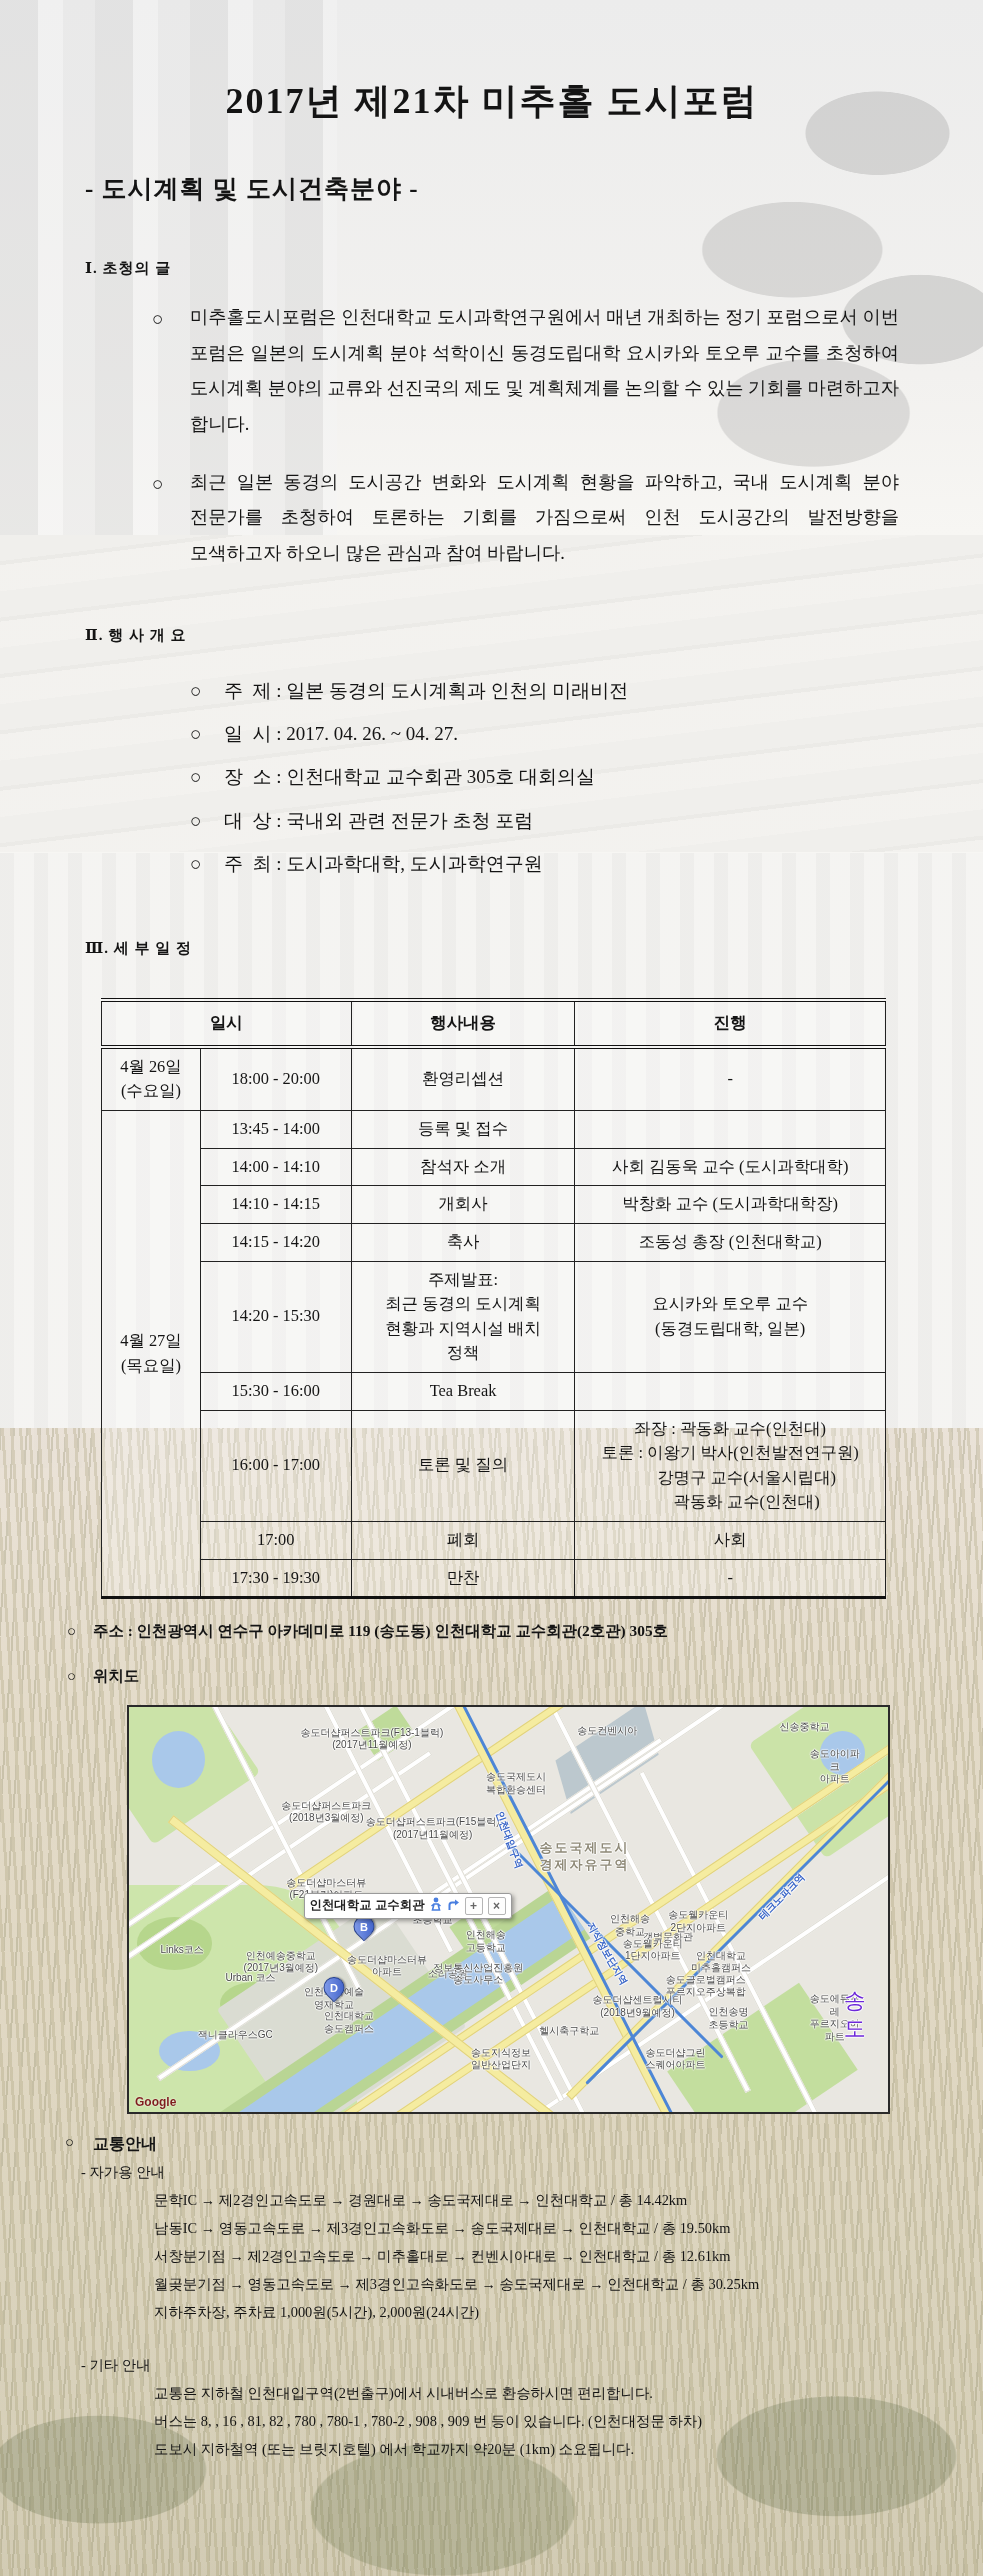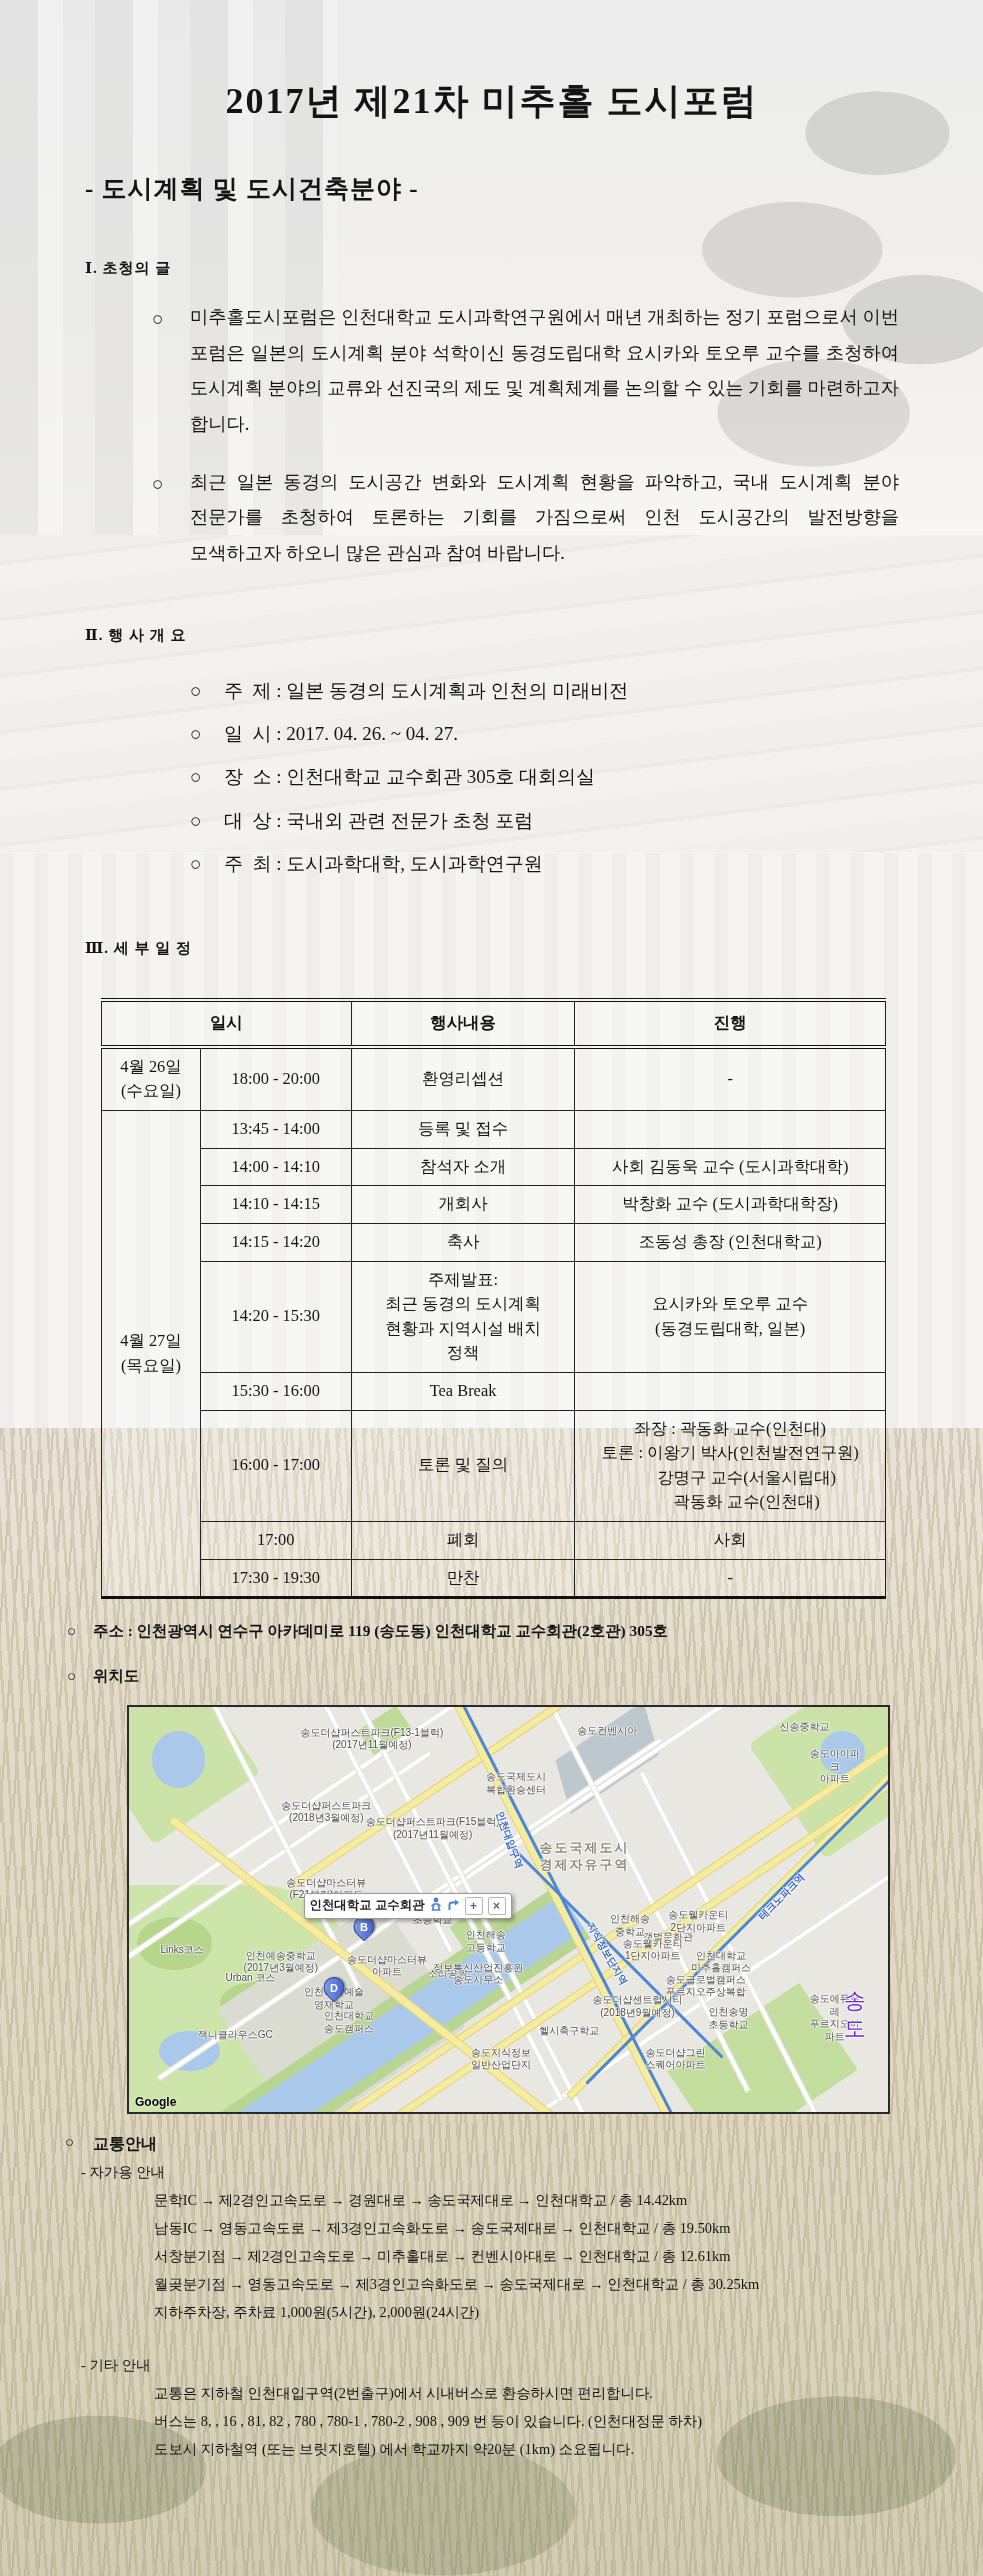--- a/index.html
+++ b/index.html
@@ -81,21 +81,21 @@
   .pin{position:absolute;width:21px;height:21px;border-radius:50% 50% 50% 0;
     background:linear-gradient(135deg,#8aa4ee,#3a5cc6);border:1px solid #25408f;
     transform:translate(-50%,-100%) rotate(-45deg);box-shadow:1px 1px 2px rgba(0,0,0,.4);}
   .pin span{position:absolute;inset:0;display:flex;align-items:center;justify-content:center;
     transform:rotate(45deg);color:#fff;font-weight:bold;font-size:11px;}
   .searchbox{position:absolute;display:flex;align-items:center;gap:5px;height:26px;
     background:#fff;border:1px solid #9a9a9a;border-radius:3px;padding:0 5px;
     box-shadow:2px 2px 4px rgba(0,0,0,.35);font-size:12.4px;font-weight:bold;color:#222;white-space:nowrap;z-index:5;}
   .sq-btn{width:18px;height:18px;border:1px solid #b5b5b5;border-radius:2px;background:#fdfdfd;
     display:flex;align-items:center;justify-content:center;font-size:12px;color:#666;font-weight:bold;}
-  .gmark{position:absolute;left:6px;bottom:3px;font-size:12px;font-weight:bold;color:#000000;
+  .gmark{position:absolute;left:6px;bottom:3px;font-size:12px;font-weight:bold;color:#7f1d1d;
     text-shadow:0 0 2px #fff;}
 
   
   .tr-head{display:flex;margin:20px 0 0 -20px;font-size:16px;font-weight:bold;}
   .tr-head .obullet{flex:0 0 28px;font-size:15px;}
   .tr-sub{margin:8px 0 0 -4px;font-size:14.4px;}
   .tr-line{margin:9px 0 0 69px;font-size:14.4px;white-space:nowrap;}
 </style>
 </head>
 <body>

